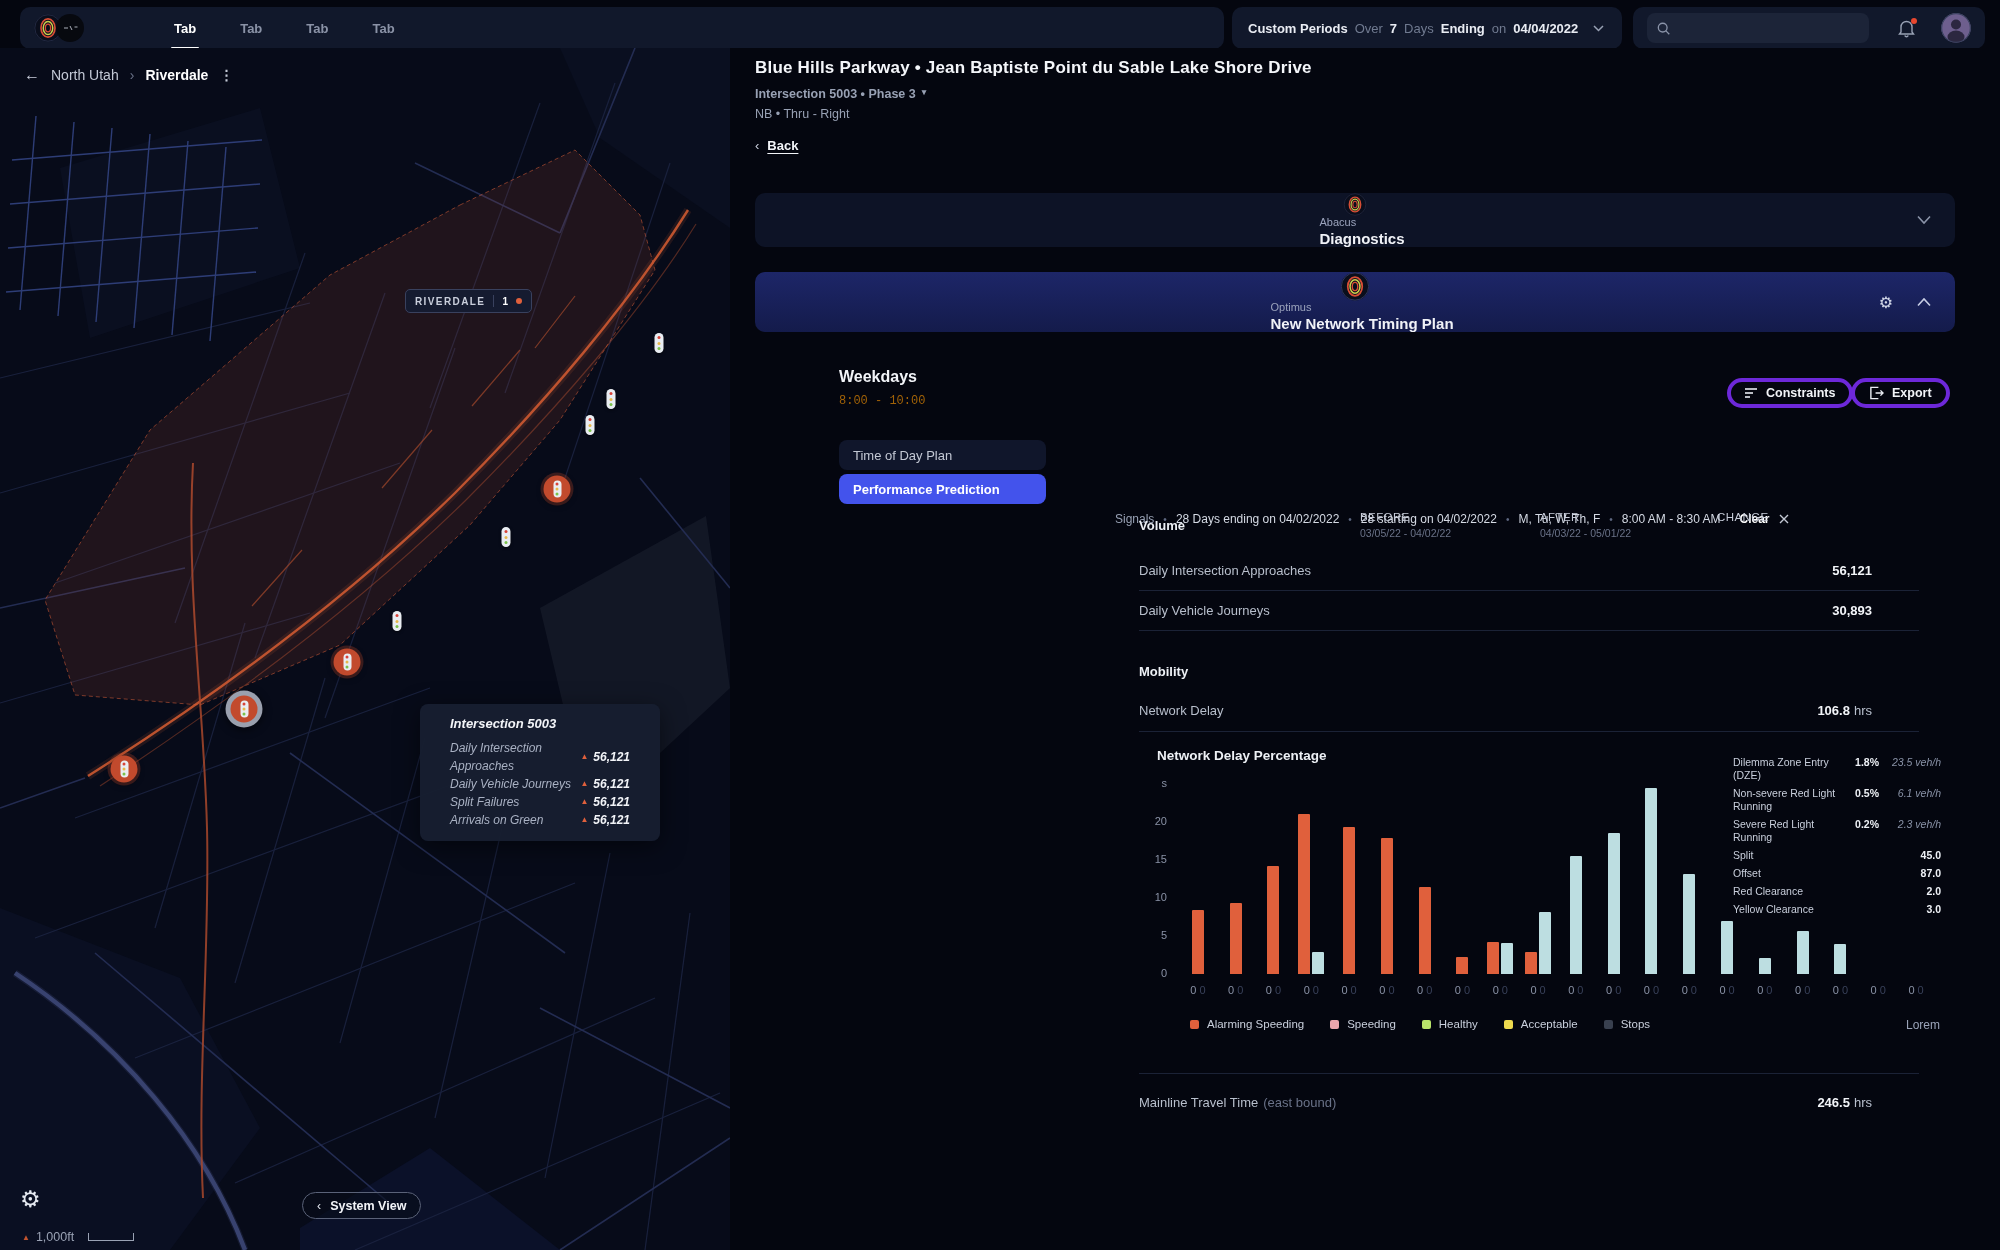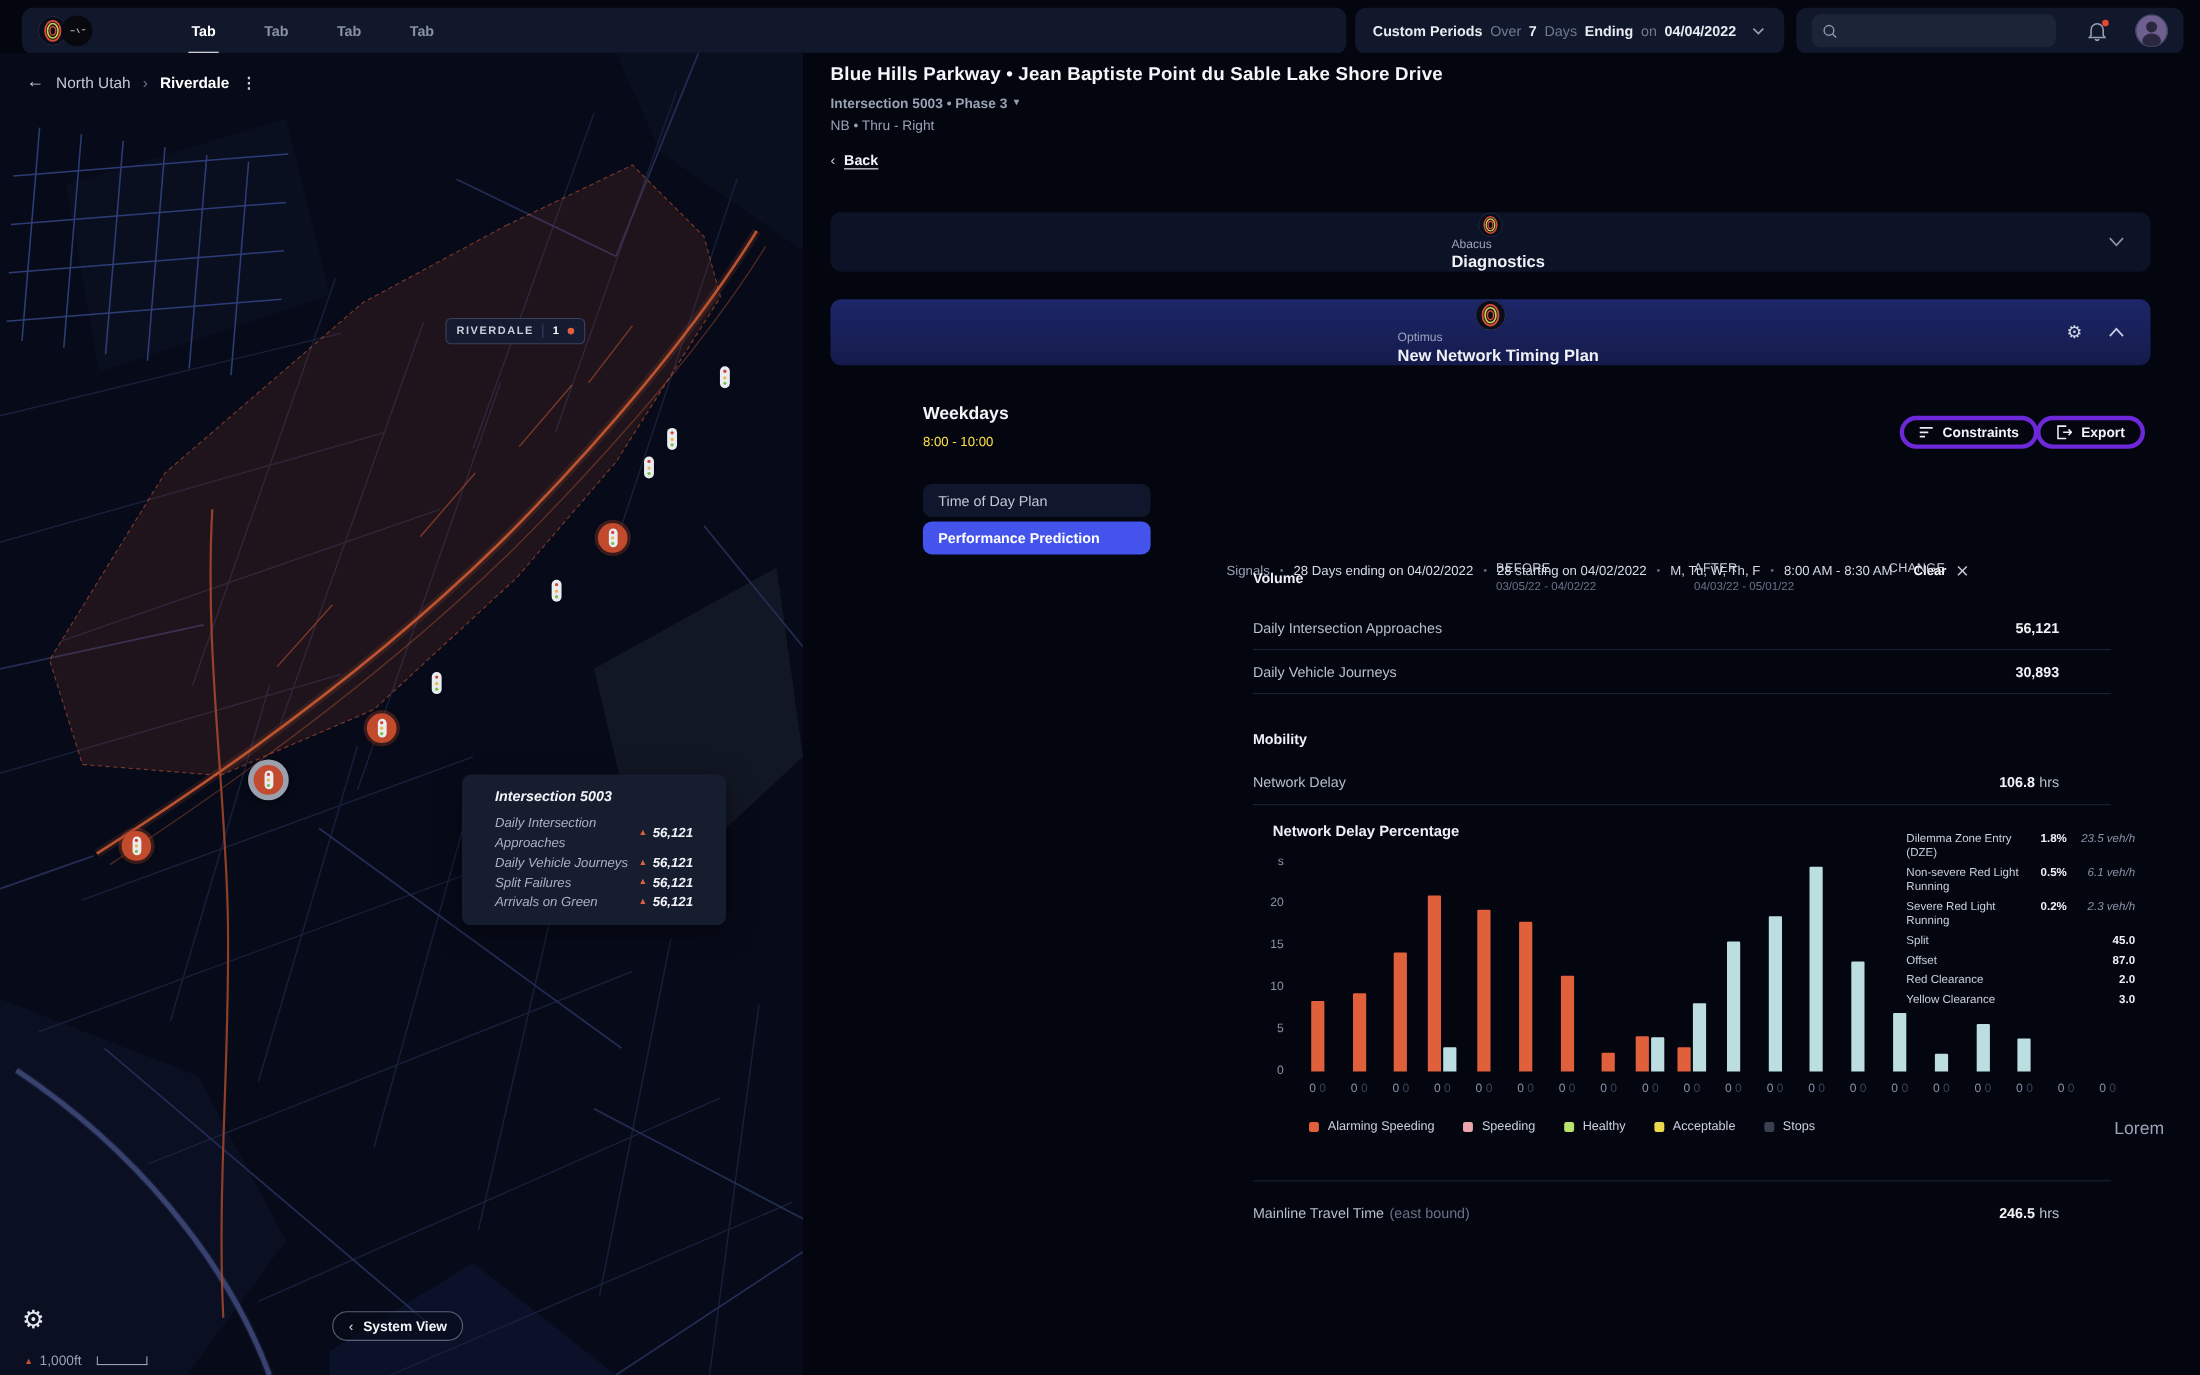--- a/index.html
+++ b/index.html
@@ -89,21 +89,21 @@
   .card.abacus{top:145px;height:54px;}
   .card.litmus{top:1132px;height:56px;}
   .card.optimus-head{top:224px;height:60px;background:linear-gradient(180deg,#1D2668 0%,#141B4B 100%);}
   .card-text{margin-left:14px;display:flex;flex-direction:column;gap:2px;}
   .card-app{font-size:11px;color:#9BA3BC;}
   .card-title{font-size:15px;font-weight:700;color:#F0F2F7;}
   .card-chev{position:absolute;right:24px;top:50%;transform:translateY(-50%);cursor:pointer;}
   .card-gear{position:absolute;right:62px;top:50%;transform:translateY(-50%);font-size:16px;color:#D2D7E8;cursor:pointer;}
 
   .weekdays{position:absolute;left:109px;top:320px;font-size:16px;font-weight:700;color:#F2F4F8;}
-  .time-range{position:absolute;left:109px;top:346px;font-size:12px;color:#fde047;}
+  .time-range{position:absolute;left:109px;top:346px;font-size:12px;color:#a16207;font-family:Liberation Mono, monospace;}
   .btn-outline{position:absolute;height:30px;border:4px solid #6d28d9;border-radius:16px;display:inline-flex;gap:8px;
                align-items:center;padding:0 14px;font-size:12.5px;font-weight:700;color:#F2F4F8;cursor:pointer;box-sizing:border-box;}
   .btn-constraints{left:997px;top:330px;}
   .btn-export{left:1121px;top:330px;}
 
   .vtab{position:absolute;left:109px;width:207px;height:30px;border-radius:8px;display:flex;align-items:center;
         padding:0 14px;font-size:13px;box-sizing:border-box;cursor:pointer;}
   .vtab.inactive{top:392px;background:#10162B;color:#C3C8D4;}
   .vtab.active{top:426px;background:#4353EC;color:#FFFFFF;font-weight:700;}
 
@@ -139,21 +139,21 @@
   .ytick{position:absolute;right:0;width:42px;text-align:right;font-size:11px;color:#8A92A6;}
   .plot{position:absolute;left:449px;top:722px;width:756px;height:204px;display:flex;}
   .slot{flex:1;position:relative;display:flex;align-items:flex-end;justify-content:center;gap:2px;}
   .bar{width:12px;border-radius:1px 1px 0 0;}
   .xlab{position:absolute;bottom:-22px;left:0;right:0;text-align:center;font-size:11px;color:#8A92A6;}
   .xdim{color:#39415A;margin-left:3px;}
   .legend{position:absolute;left:460px;top:970px;display:flex;gap:26px;align-items:center;}
   .lg-item{display:flex;gap:8px;align-items:center;}
   .lg-sq{width:9px;height:9px;border-radius:2px;display:inline-block;}
   .lg-label{font-size:11.5px;color:#C9CFDC;}
-  .legend-footer{position:absolute;left:1176px;top:970px;font-size:16px;color:#9AA3B8;margin-left:16px;}
+  .legend-footer{position:absolute;left:1176px;top:970px;font-size:12px;color:#9AA3B8;}
   .annotations{position:absolute;left:1003px;top:708px;width:208px;}
   .an-row{display:flex;margin-bottom:5px;font-size:10.5px;line-height:13px;align-items:flex-start;}
   .an-label{flex:1;color:#C9CFDC;padding-right:6px;}
   .an-pct{width:34px;text-align:right;font-weight:700;color:#EEF1F6;}
   .an-rate{width:62px;text-align:right;font-style:italic;color:#8A93A8;}
   .an-val{width:96px;text-align:right;font-weight:700;color:#EEF1F6;}
 </style>
 </head>
 <body>
 

